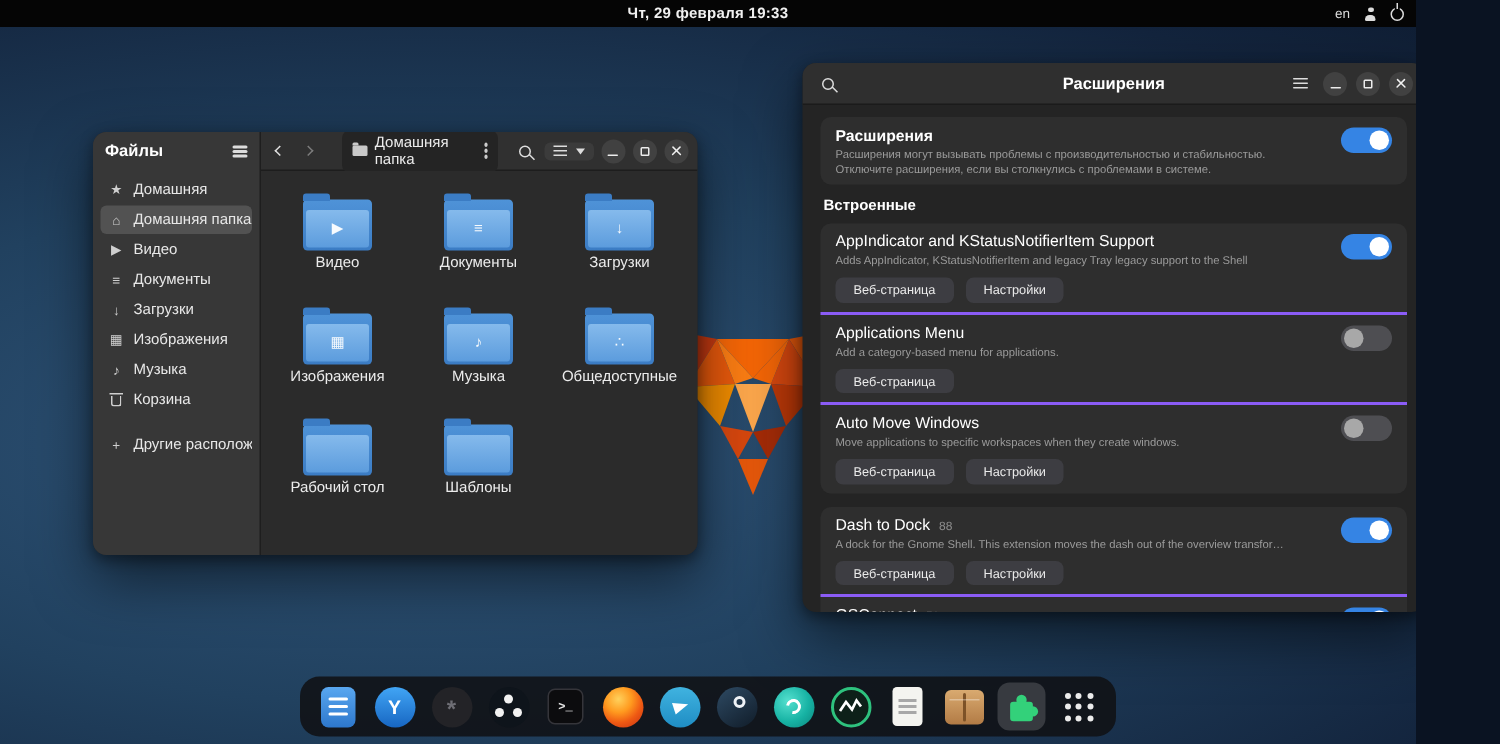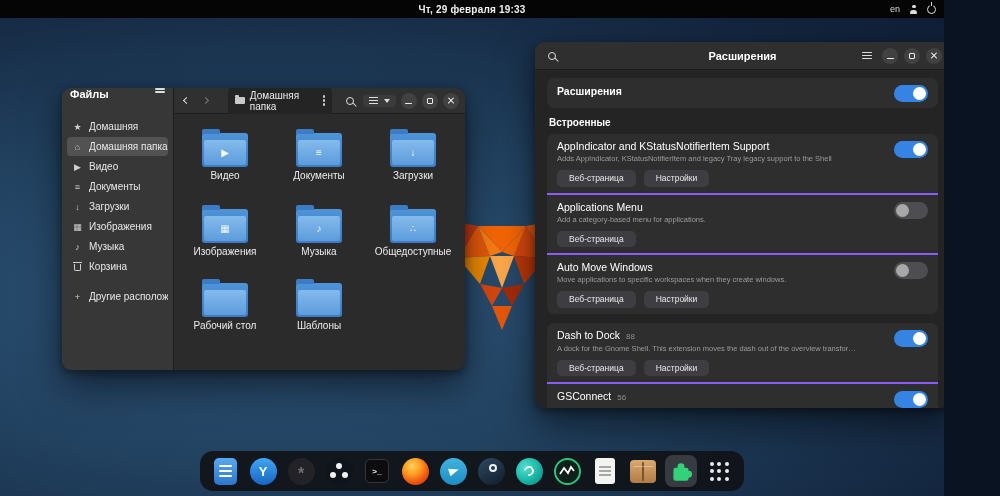--- a/index.html
+++ b/index.html
@@ -23,21 +23,21 @@
   
   .logo{position:absolute;left:432px;top:196px;width:140px;height:140px;z-index:1}
 
   
   .window{position:absolute;border-radius:9px;overflow:hidden;
     box-shadow:0 16px 38px rgba(0,0,0,.55),0 3px 9px rgba(0,0,0,.4)}
 
   
   .files-win{left:62px;top:88px;width:403px;height:282px;background:#2b2b2b;z-index:2}
   .files-sidebar{position:absolute;left:0;top:0;bottom:0;width:112px;background:#373737;border-right:1px solid #1e1e1e}
-  .sidebar-head{height:26px;display:flex;align-items:flex-start;justify-content:space-between;padding:0 8px}
+  .sidebar-head{height:26px;display:flex;align-items:center;justify-content:space-between;padding:0 8px}
   .sidebar-title{font-size:11px;font-weight:700;color:#fff}
   .hamburger{width:10px;height:1.6px;background:#ddd;border-radius:1px;box-shadow:0 -3px 0 #ddd,0 3px 0 #ddd;display:inline-block}
   .sidebar-list{padding:3px 5px;display:flex;flex-direction:column;gap:1px}
   .side-item{display:flex;align-items:center;gap:6px;height:19px;padding:0 5px;border-radius:4px;font-size:10px;color:#e8e8e8;white-space:nowrap;overflow:hidden;cursor:default}
   .side-item.selected{background:#525252}
   .side-item.other-loc{margin-top:10px}
   .si-ic{width:11px;text-align:center;font-size:9px;color:#cfcfcf;flex:none}
   .trash-ic{position:relative;width:7px;height:7px;border:1px solid #cfcfcf;border-top:none;border-radius:0 0 2px 2px;margin:2px 2px 0}
   .trash-ic::before{content:"";position:absolute;top:-2.5px;left:-2px;width:9px;height:1.5px;background:#cfcfcf}
 
@@ -327,20 +327,21 @@
         <span class="win-btn">
             <span class="close-ic"></span>
           </span>
       </span>
     </div>
 
     <div class="ext-body">
       <div class="card global-card">
         <div class="gc-text">
           <div class="gc-title">Расширения</div>
+          <div class="gc-desc">Расширения могут вызывать проблемы с производительностью и стабильностью. Отключите расширения, если вы столкнулись с проблемами в системе.</div>
         </div>
         <span class="toggle on"></span>
       </div>
 
       <div class="section-label">Встроенные</div>
 
       <div class="card ext-card">
 
         <div class="ext-row">
           <div class="row-top">

